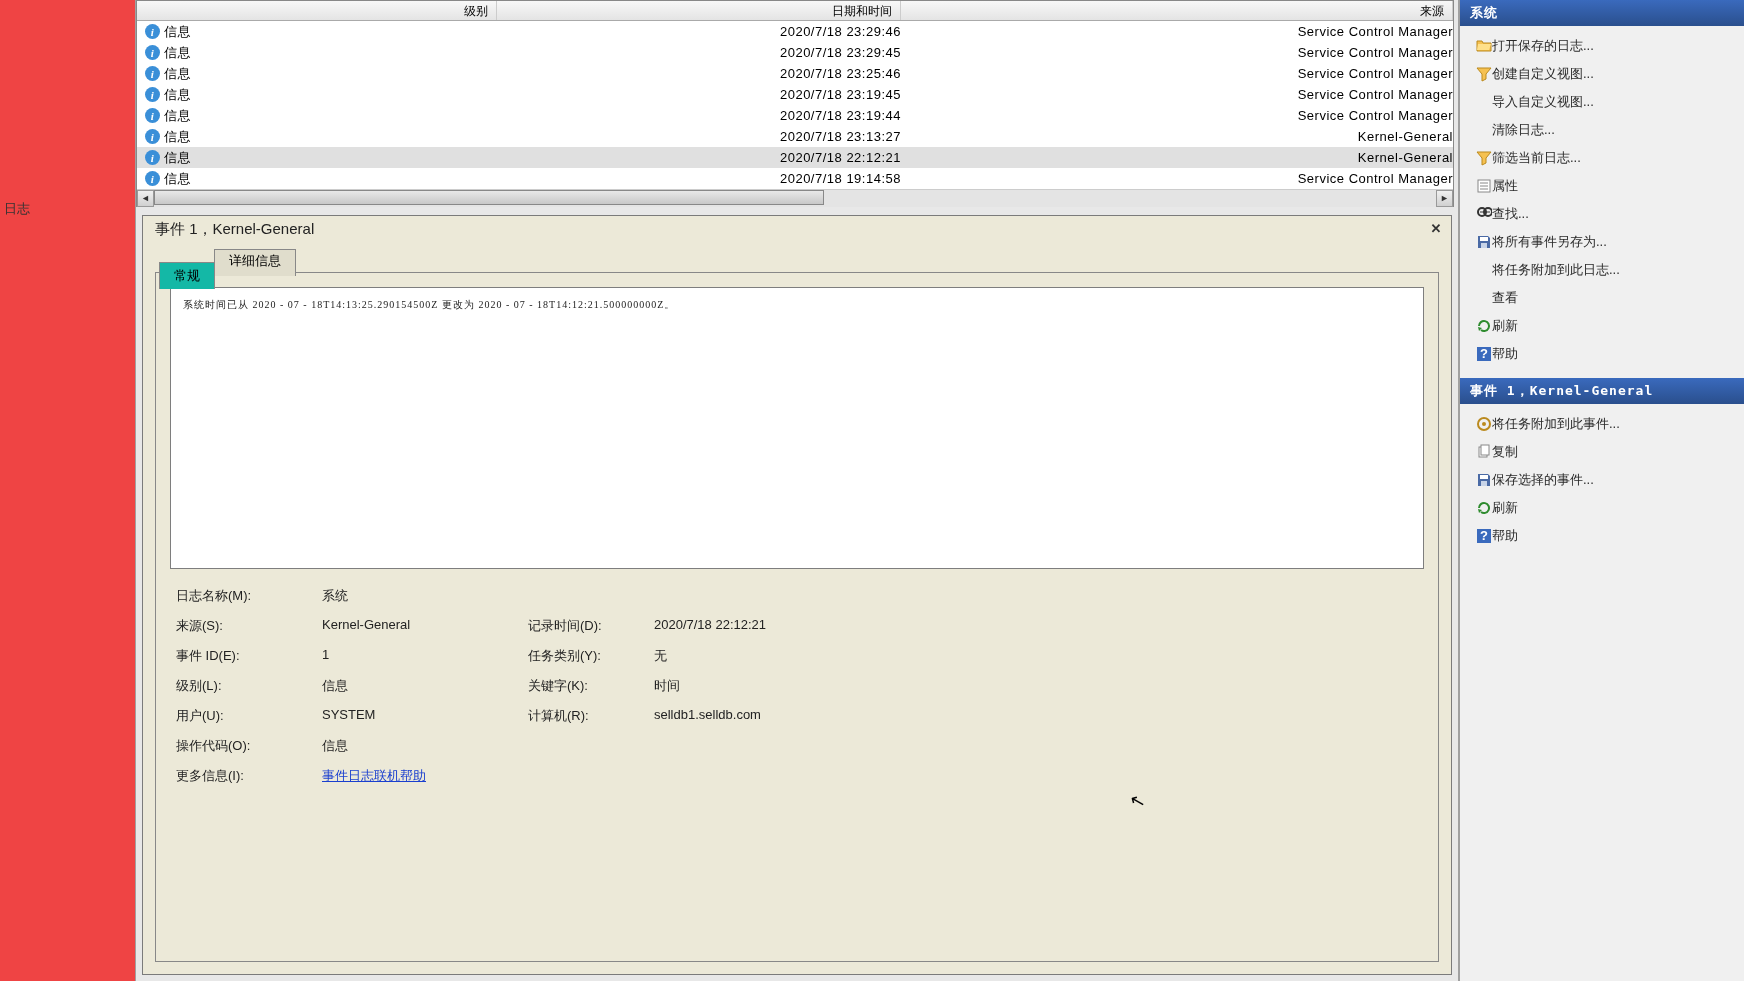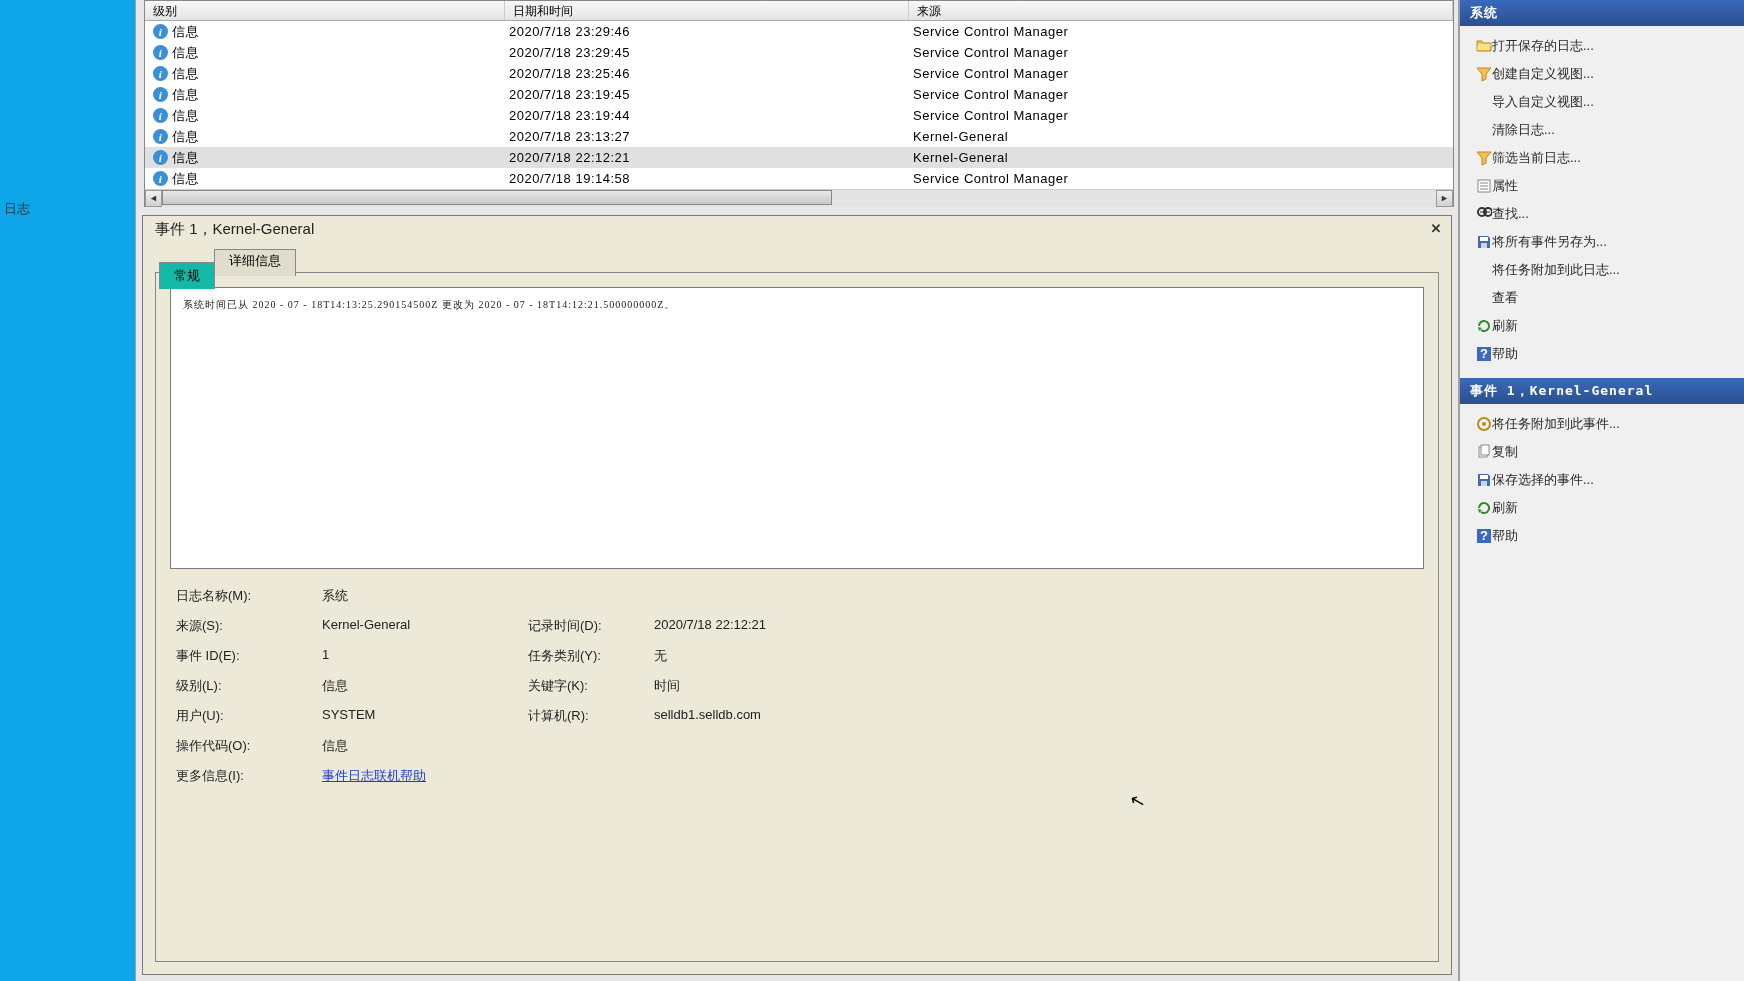--- a/index.html
+++ b/index.html
@@ -1,23 +1,23 @@
 <!DOCTYPE html>
 <html><head>
 <meta charset="utf-8">
 <style>
 * { margin: 0; padding: 0; box-sizing: border-box; font-family: "Microsoft YaHei", "SimSun", sans-serif; font-size: 13px; }
 body { background: #d4d0c8; width: 1744px; height: 981px; overflow: hidden; position: relative; }
 
 .layout { display: flex; height: 100%; }
-.left-sidebar { width: 136px; background: #0ea5e9; border-right: 1px solid #a0a0a0; padding: 200px 4px 16px 4px; color: #333; }
+.left-sidebar { width: 136px; background: #ef4444; border-right: 1px solid #a0a0a0; padding: 200px 4px 16px 4px; color: #333; }
 .main-area { flex: 1; display: flex; flex-direction: column; background: #e8e8e8; }
 .right-panel { width: 286px; background: #f0f0f0; border-left: 2px solid #a0a0a0; display: flex; flex-direction: column; }
 
-.event-grid { background: #fff; border: 1px solid #888; margin: 0 4px 0 8px; }
+.event-grid { background: #fff; border: 1px solid #888; margin: 0 4px 0 0; text-align: right; }
 .grid-header { display: flex; background: linear-gradient(#f8f8f8,#e4e4e4); border-bottom: 1px solid #aaa; height: 20px; overflow: hidden; }
 .grid-header div { padding: 2px 8px; border-right: 1px solid #ccc; font-size: 12px; white-space: nowrap; }
 .col-level { width: 360px; }
 .col-date  { width: 404px; }
 .col-source{ flex: 1; }
 .grid-body { }
 .row { display: flex; align-items: center; height: 21px; font-family: "SimSun", monospace; letter-spacing: 0.5px; }
 .row.selected { background: #e0e0e0; }
 .row .cell { white-space: nowrap; overflow: hidden; }
 .row .cell-level { width: 360px; display: flex; align-items: center; padding-left: 8px; gap: 4px; }

